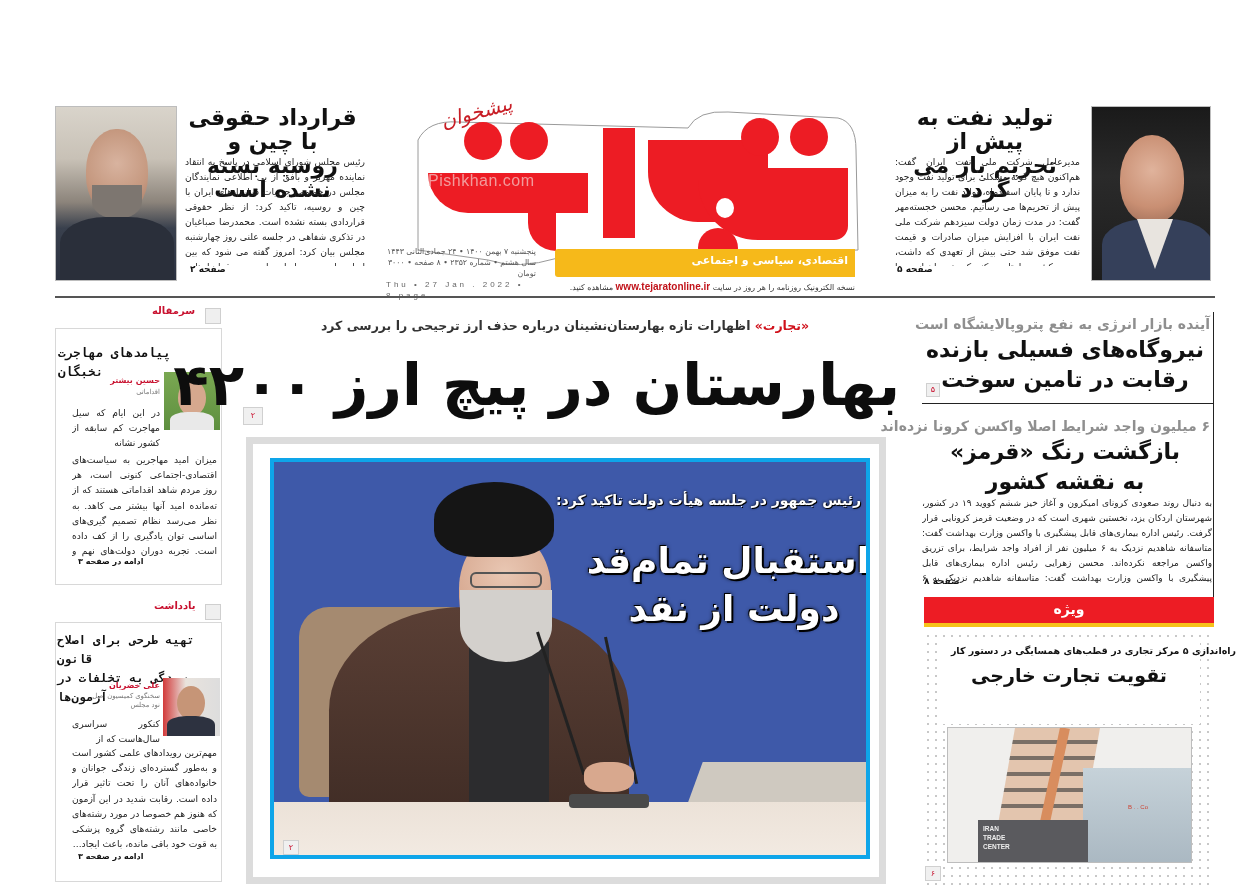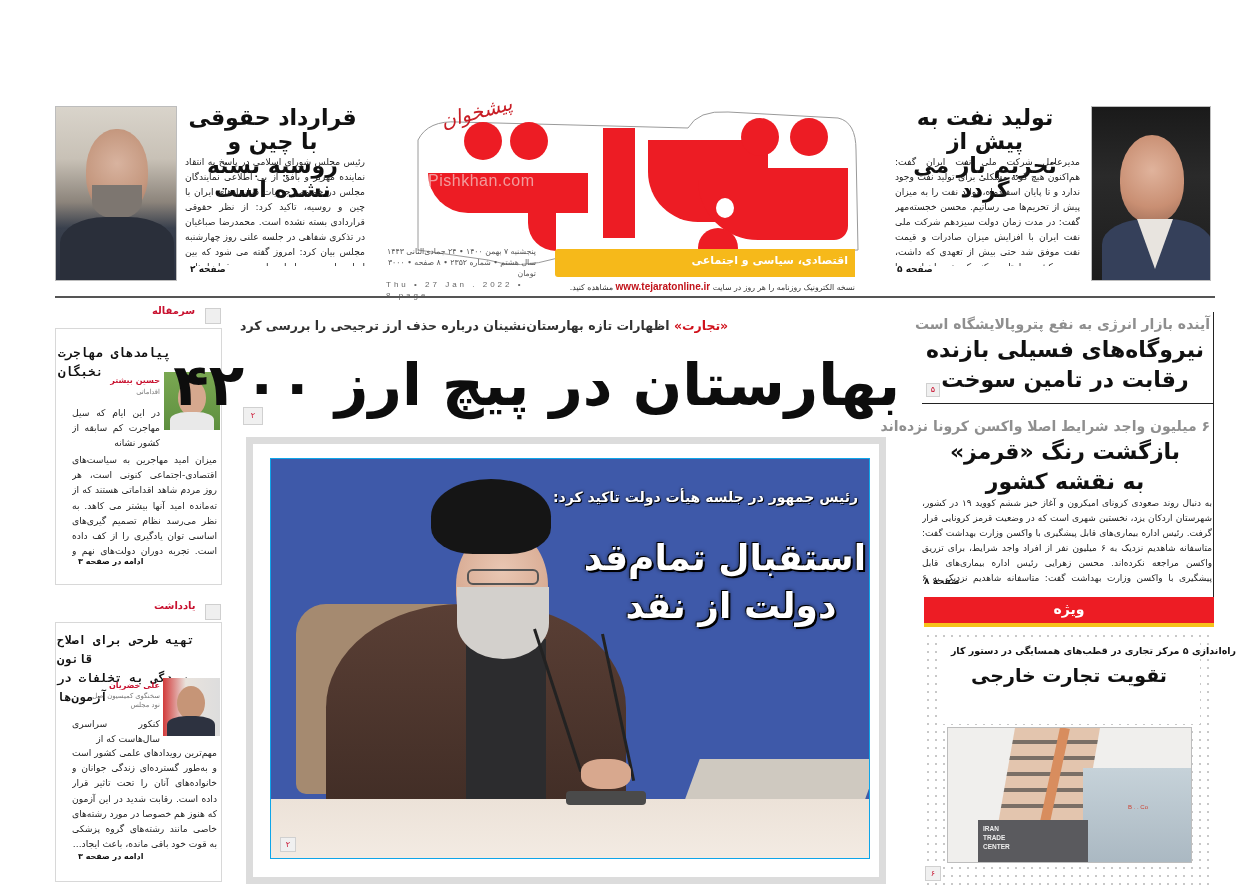--- a/index.html
+++ b/index.html
@@ -31,26 +31,26 @@
     
     .sec-head { font-size:10px; font-weight:bold; color:#c8102e; }
     .sec-box { border:1px solid #d8d8d8; background:#fff; }
     .sq { width:16px; height:16px; border:1px solid #cfcfcf; background:#efefef; }
     .col-title { font-size:12.5px; font-weight:900; text-align:left; line-height:19px;font-family:Liberation Mono, monospace; }
     .author-name { font-size:8px; color:#c8102e; font-weight:bold; }
     .author-role { font-size:6.8px; color:#777; line-height:9px; }
     .col-body { font-size:9.2px; line-height:15.2px; text-align:justify; color:#222; }
 
     
-    .kicker { font-size:12.5px; font-weight:bold; color:#333; text-align:left; white-space:nowrap; }
+    .kicker { font-size:12.5px; font-weight:bold; color:#333; text-align:center; white-space:nowrap; }
     .kicker .red { color:#d0111b; }
     .main-head { font-size:58px; font-weight:900; color:#0d0d0d; text-align:center; line-height:70px; letter-spacing:-1px; white-space:nowrap; }
     .frame-outer { background:#dcdcdc; }
     .frame-inner { background:#fff; }
-    .main-photo { background:#3e59a9; border:1px solid #0ea5e9; overflow:hidden; }
+    .main-photo { background:#3e59a9; border:4px solid #0ea5e9; overflow:hidden; }
     .photo-kicker { font-size:14px; font-weight:bold; color:#fff; text-shadow: 0 0 3px #000, 1px 1px 0 #000; white-space:nowrap; }
     .photo-head { font-size:36px; font-weight:900; color:#fff; text-align:center; line-height:48px; text-shadow: 0 0 4px #000, 2px 2px 0 #000, -1px -1px 0 #000; white-space:nowrap; }
     .pg-badge { width:20px; height:18px; background:#f0f0f0; border:1px solid #d0d0d0; font-size:8px; color:#c8102e; text-align:center; line-height:16px; }
 
     
     .r-kicker { font-size:14px; font-weight:bold; color:#8f8f8f; text-align:center; white-space:nowrap; }
     .r-head { font-size:22px; font-weight:900; color:#111; text-align:center; line-height:30px; white-space:nowrap; }
     .vija-bar { background:#ed1c24; color:#fff; font-weight:bold; font-size:14px; text-align:center; }
     .vija-yellow { background:#f6c21a; }
     .dotted { background-image: radial-gradient(#c8c8c8 1px, transparent 1.2px); background-size: 8px 8px; }

